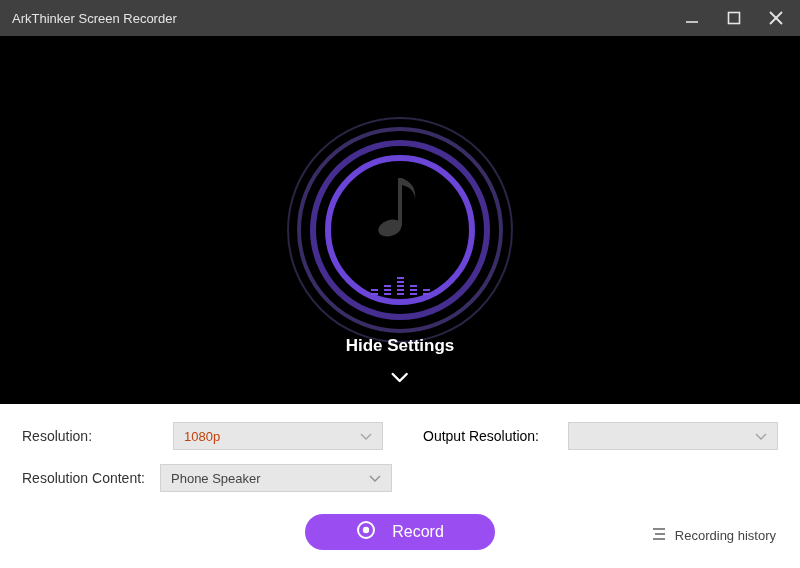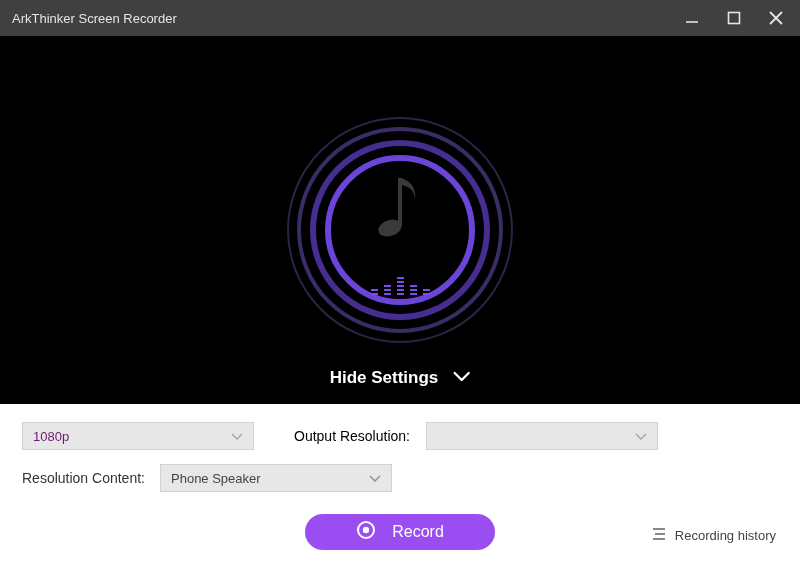--- a/index.html
+++ b/index.html
@@ -13,27 +13,27 @@
     .music-visual { position: relative; width: 230px; height: 230px; margin-top: 20px; display: flex; align-items: center; justify-content: center; }
     .ring { position: absolute; border-radius: 50%; border-style: solid; }
     .ring1 { width: 226px; height: 226px; border-width: 2px; border-color: #2b2444; }
     .ring2 { width: 206px; height: 206px; border-width: 4px; border-color: #3a2d66; }
     .ring3 { width: 180px; height: 180px; border-width: 6px; border-color: #452e8f; }
     .ring4 { width: 150px; height: 150px; border-width: 6px; border-color: #6a45d8; }
     .note { position: absolute; top: 55px; }
     .eq { position: absolute; bottom: 50px; display: flex; gap: 6px; align-items: flex-end; height: 18px; }
     .eq-col { display: flex; flex-direction: column-reverse; gap: 2px; align-items: center; }
     .eq-seg { width: 7px; height: 2px; background: #7a4de6; }
-    .hide-settings { position: absolute; bottom: 16px; left: 50%; transform: translateX(-50%); display: flex; align-items: center; gap: 14px; cursor: pointer; }
+    .hide-settings { position: absolute; bottom: 16px; left: 50%; transform: translateX(-50%); display: flex; align-items: center; gap: 14px; cursor: pointer; flex-direction: column; }
     .hide-settings-text { color: #fff; font-weight: 700; font-size: 17px; }
     .settings-panel { height: 164px; background: #fff; padding: 18px 22px 0; position: relative; }
     .settings-row { display: flex; align-items: center; margin-bottom: 14px; }
     .label { font-size: 14px; color: #333; width: 138px; }
     .select { flex: 1; max-width: 232px; height: 28px; background: #e7e7e7; border: 1px solid #d2d2d2; display: flex; align-items: center; justify-content: space-between; padding: 0 10px; font-size: 13px; color: #444; cursor: pointer; }
-    .select.disabled { color: #701a75; cursor: default; }
+    .select.disabled { color: #c2410c; cursor: default; margin-left: 13px; }
     .select svg { opacity: .6; }
     .row-gap { width: 40px; }
     .label2 { font-size: 14px; color: #000000; width: 132px; }
     .record-row { position: absolute; bottom: 18px; left: 0; right: 0; display: flex; justify-content: center; }
     .record-btn { width: 190px; height: 36px; background: #9a4df0; border-radius: 18px; display: flex; align-items: center; justify-content: center; gap: 16px; cursor: pointer; }
     .record-btn-text { color: #fff; font-size: 16px; }
     .history { position: absolute; right: 24px; bottom: 24px; display: flex; align-items: center; gap: 8px; cursor: pointer; color: #444; font-size: 13px; }
   </style>
 </head>
 <body>
@@ -106,20 +106,21 @@
     <span>
       <svg width="18" height="12" viewBox="0 0 18 12" fill="none">
           <path d="M2 2 L9 9 L16 2" stroke="#fff" stroke-width="2.4" stroke-linecap="round" stroke-linejoin="round"></path>
         </svg>
     </span>
   </div>
 </div>
 
 <div class="settings-panel">
   <div class="settings-row">
+    <div class="label">Resolution:</div>
     <div class="select disabled">
       <span>1080p</span>
       <span><svg width="12" height="8" viewBox="0 0 12 8">
             <path d="M1 1 L6 6 L11 1" stroke="#777" stroke-width="1.4" fill="none"></path>
           </svg></span>
     </div>
     <div class="row-gap"></div>
     <div class="label2">Output Resolution:</div>
     <div class="select disabled">
       <span></span>

